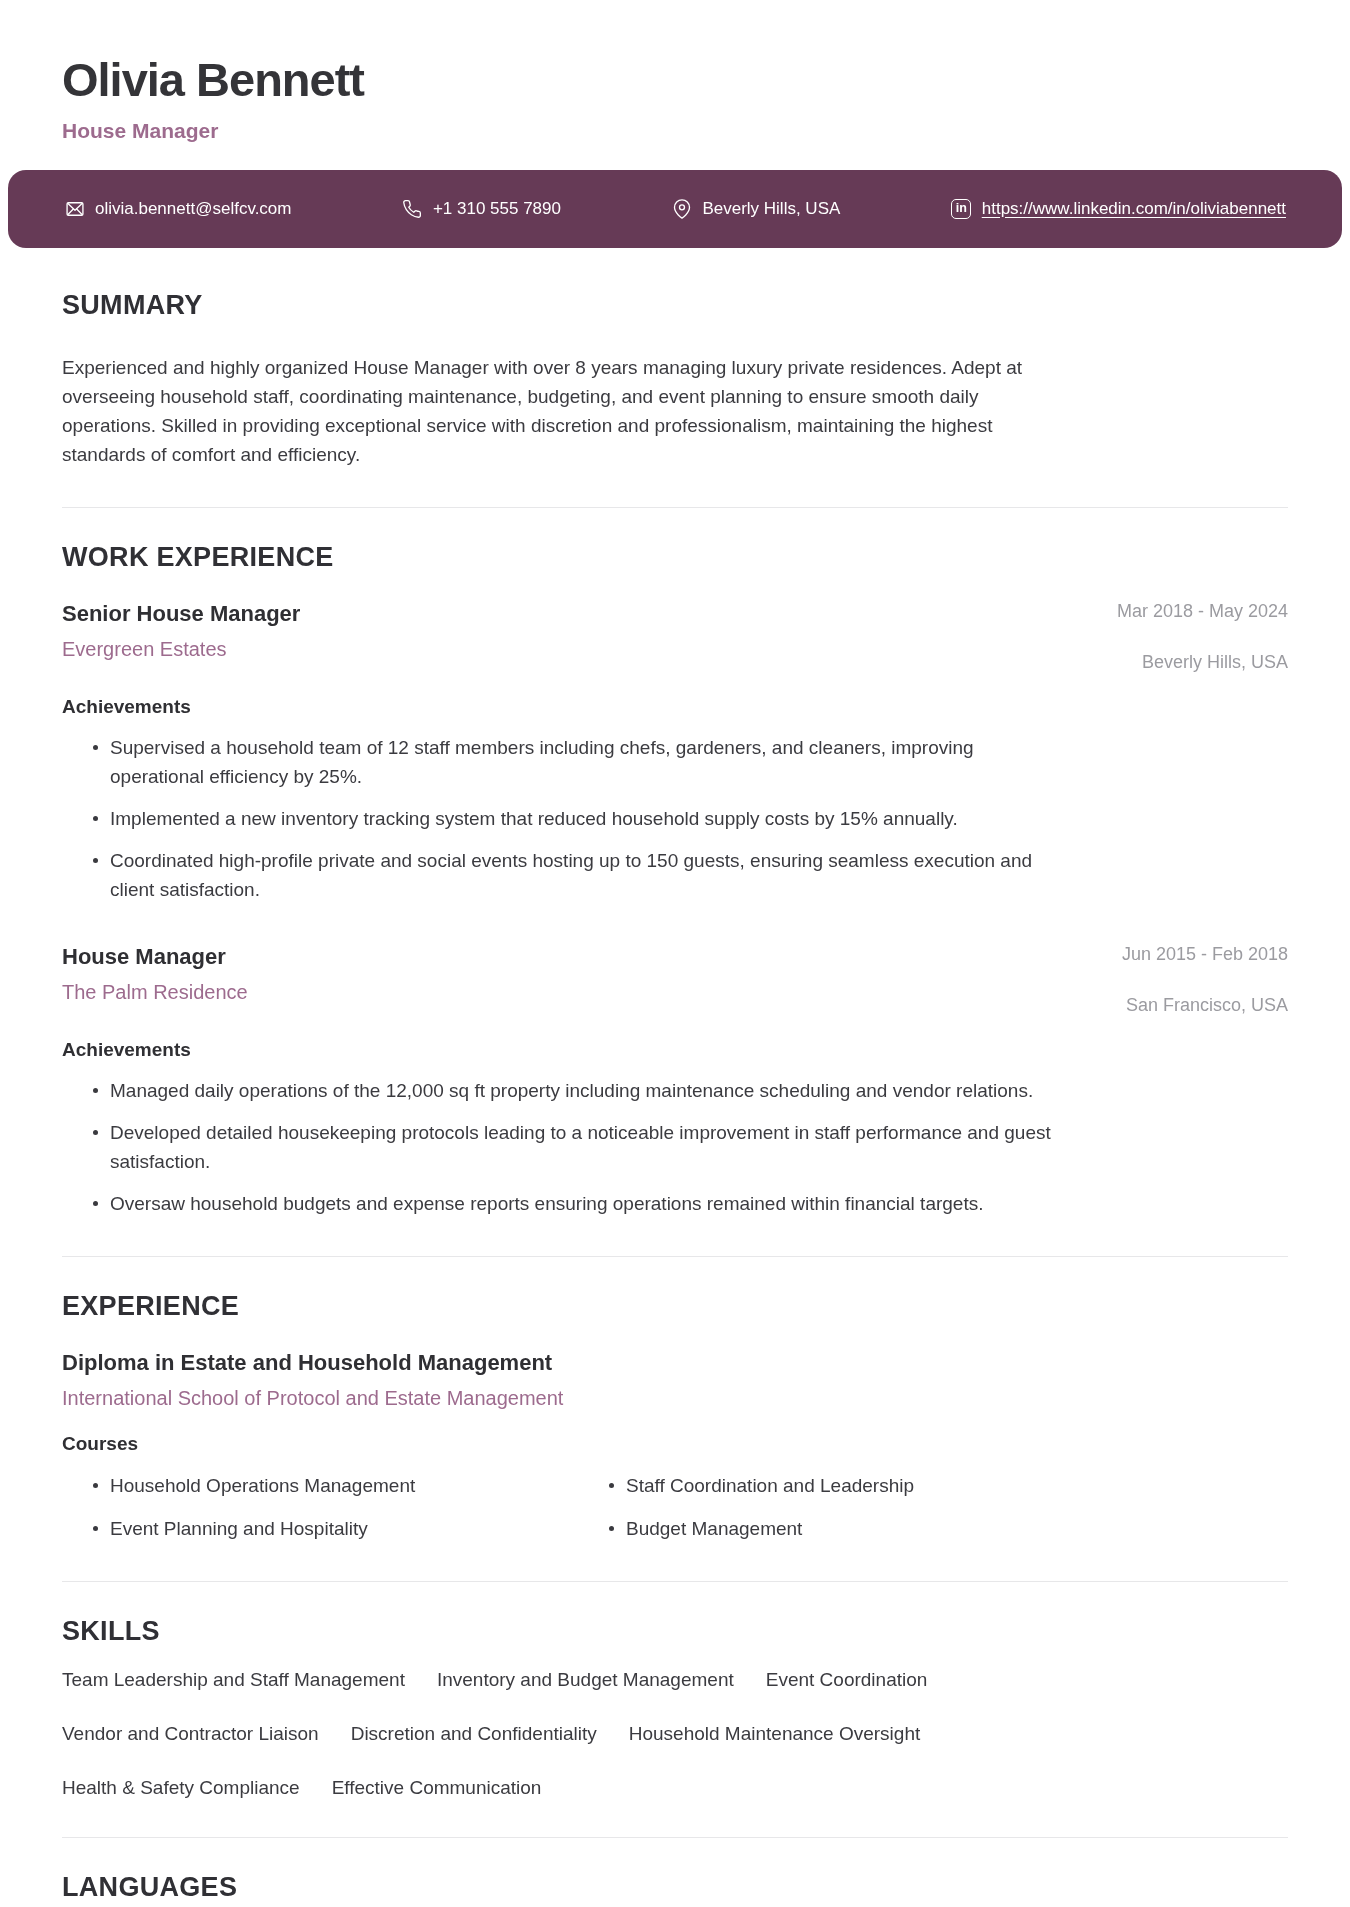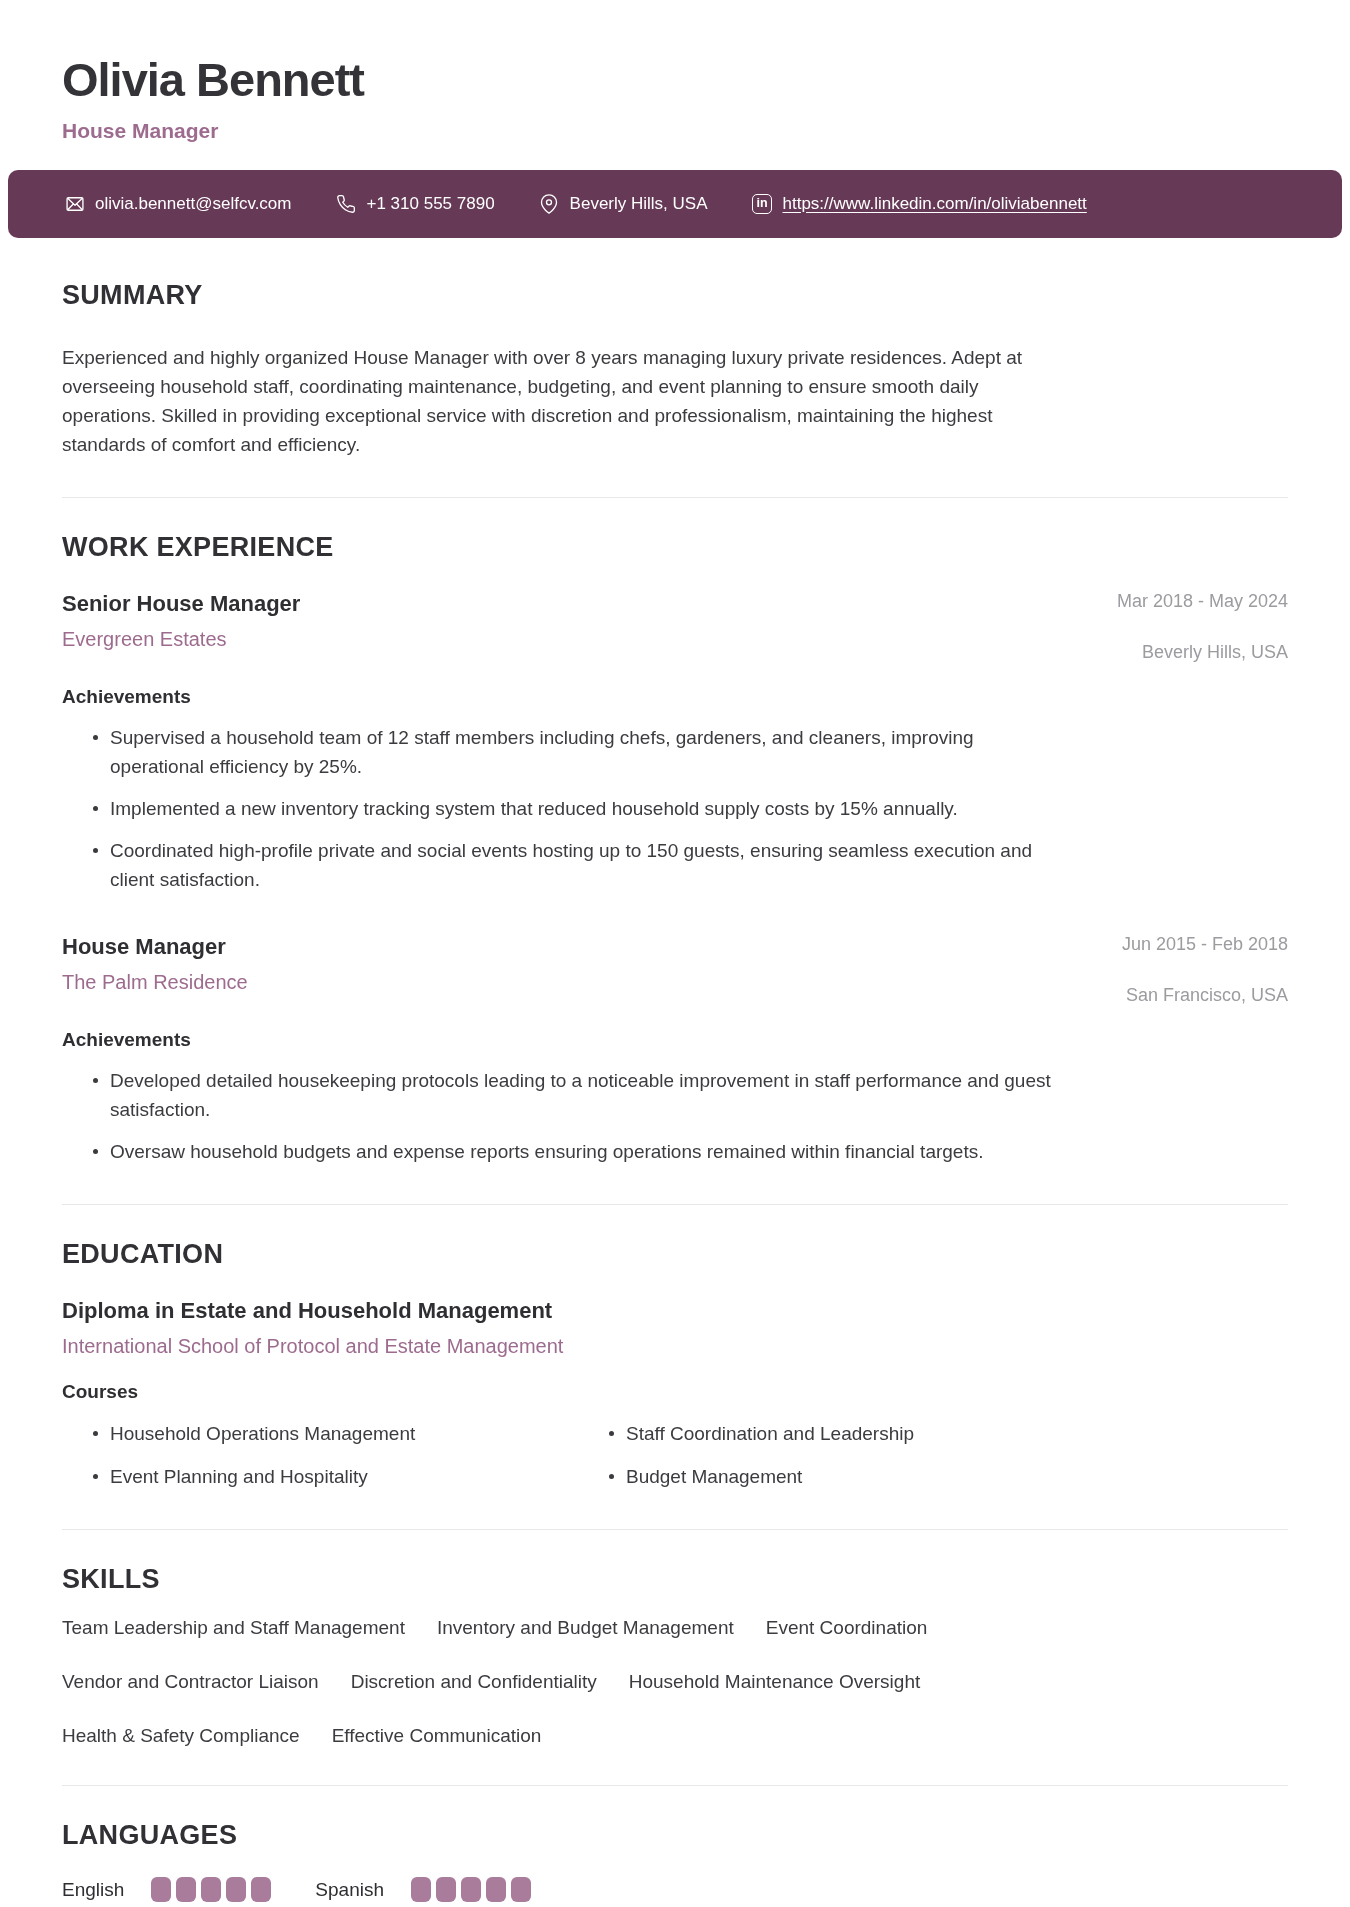--- a/index.html
+++ b/index.html
@@ -18,23 +18,23 @@
     font-family:"Liberation Sans", sans-serif;
   }
   .page{padding:54px 62px 70px;}
 
   
   .name{font-size:47px;font-weight:bold;color:#343438;letter-spacing:-1px;margin:0;line-height:1.1;}
   .job-title{font-size:21px;font-weight:bold;color:var(--accent);margin-top:13px;}
 
   .contact-bar{
     background:var(--bar);color:#fff;
-    margin:27px -54px 0;border-radius:10px;
-    height:68px;display:flex;align-items:center;
-    padding:0 56px;gap:44px;font-size:17px;
+    margin:27px -54px 0;border-radius:18px;
+    height:78px;display:flex;align-items:center;
+    padding:0 56px;gap:44px;font-size:17px;justify-content:space-between;
   }
   .contact-item{display:flex;align-items:center;gap:10px;white-space:nowrap;}
   .cicon{display:flex;align-items:center;justify-content:center;width:21px;height:21px;flex:0 0 auto;}
   .cicon svg{width:20px;height:20px;stroke:#fff;fill:none;stroke-width:1.6;stroke-linecap:round;stroke-linejoin:round;}
   .in-badge{
     width:20px;height:20px;border:1.6px solid #fff;border-radius:5px;
     display:flex;align-items:center;justify-content:center;
     font-size:12.5px;font-weight:bold;line-height:1;
   }
   .contact-link{color:#fff;text-decoration:underline;text-underline-offset:3px;cursor:pointer;}
@@ -157,28 +157,29 @@
             <div class="entry-title">House Manager</div>
             <div class="entry-org">The Palm Residence</div>
           </div>
           <div class="entry-right">
             <div class="entry-dates">Jun 2015 - Feb 2018</div>
             <div class="entry-loc">San Francisco, USA</div>
           </div>
         </div>
         <div class="sub-label">Achievements</div>
         <ul class="bullets">
+          <li>Managed daily operations of the 12,000 sq ft property including maintenance scheduling and vendor relations.</li>
           <li>Developed detailed housekeeping protocols leading to a noticeable improvement in staff performance and guest satisfaction.</li>
           <li>Oversaw household budgets and expense reports ensuring operations remained within financial targets.</li>
         </ul>
       </div>
     </div>
 
   <hr class="divider">
-  <h2 class="section-heading">EDUCATION</h2>
+  <h2 class="section-heading">EXPERIENCE</h2>
   <div class="entry">
     <div class="entry-header">
       <div class="entry-left">
         <div class="entry-title">Diploma in Estate and Household Management</div>
         <div class="entry-org">International School of Protocol and Estate Management</div>
       </div>
     </div>
     <div class="sub-label">Courses</div>
     <ul class="courses" id="courses">
         <li>Household Operations Management</li>

